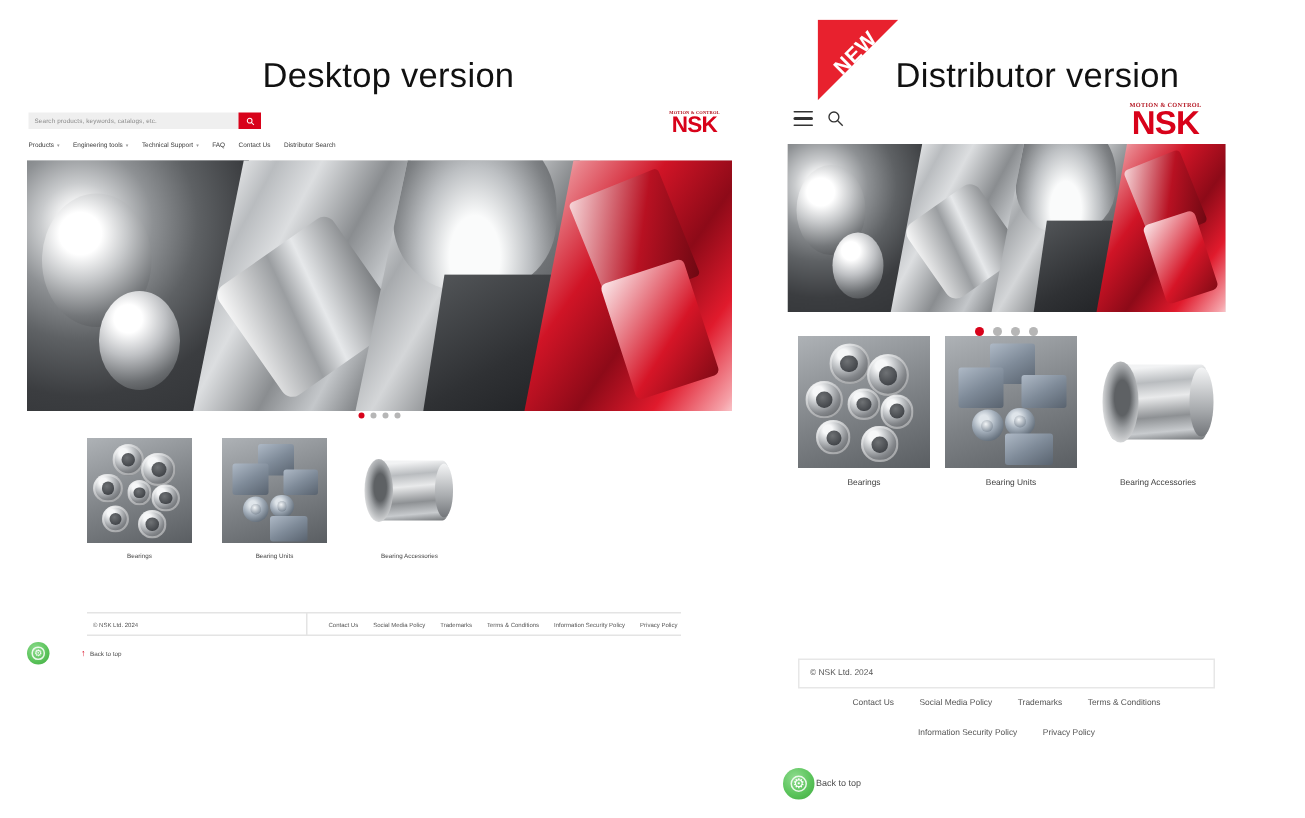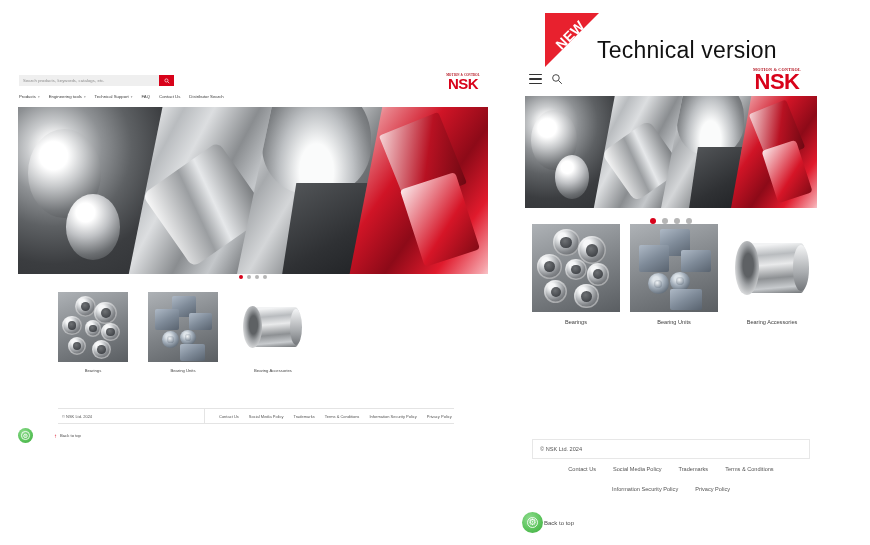--- a/index.html
+++ b/index.html
@@ -343,27 +343,28 @@
     position: absolute; left: -3px; top: 444px;
     display: flex; align-items: center; gap: 1px;
   }
   #phone-bottom .lbl { font-size: 6px; color: #4b4b4b; white-space: nowrap; }
 </style>
 </head>
 <body>
 
 <div class="stage">
 
+  <div class="caption" id="desktop-caption">Desktop version</div>
 
   <div class="new-badge">
     <div class="tri"></div>
     <div class="txt">NEW</div>
   </div>
 
-  <div class="caption" id="phone-caption">Technical version</div>
+  <div class="caption" id="phone-caption">Distributor version</div>
 
   <div id="desktop-mock">
 
     <div class="d-header">
 
       <div class="d-search">
         <span class="ph">Search products, keywords, catalogs, etc.</span>
       </div>
       <div class="d-search-btn">
         <svg viewBox="0 0 16 16">

